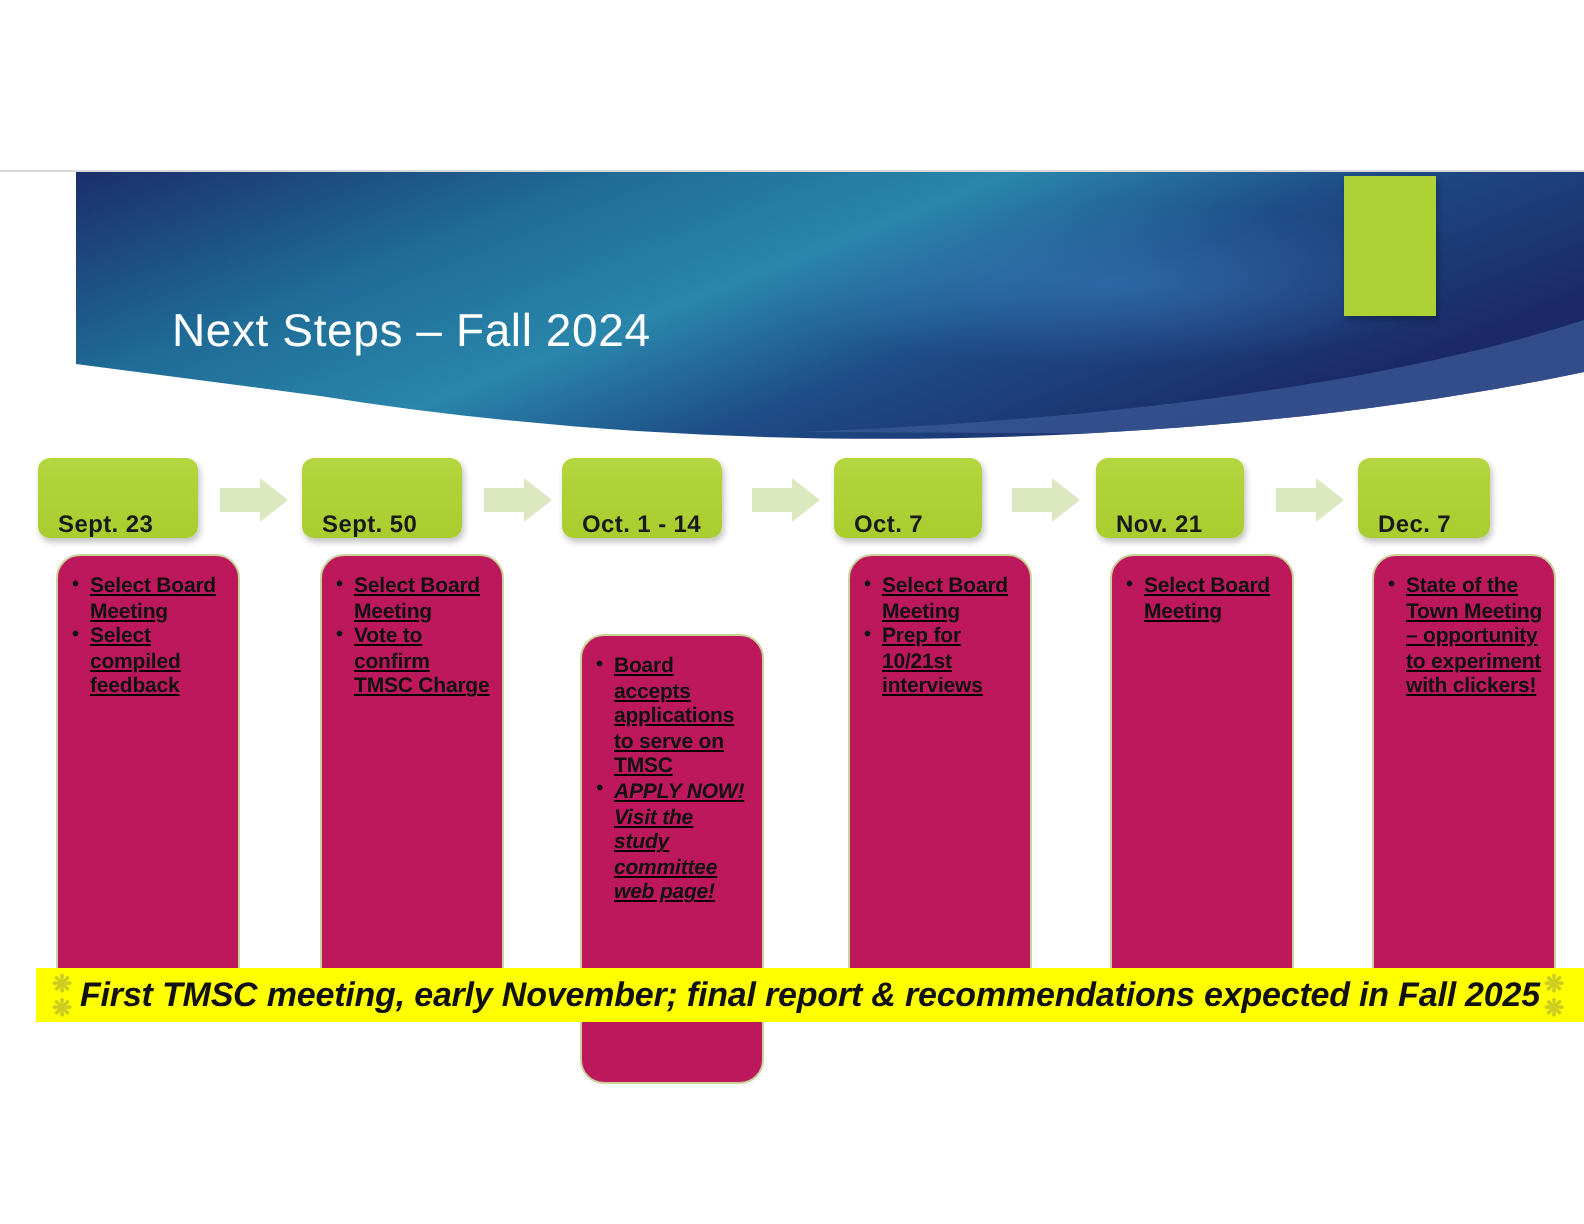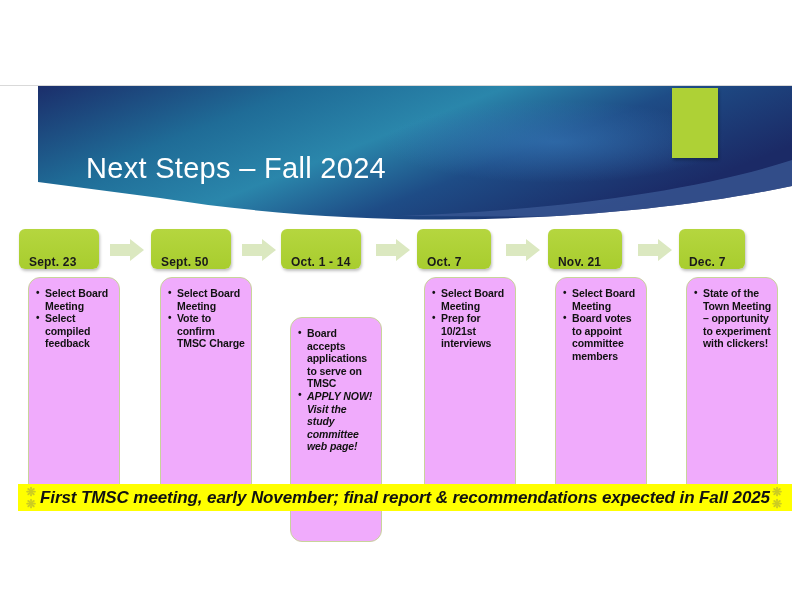--- a/index.html
+++ b/index.html
@@ -36,21 +36,21 @@
     width: 792px;
     height: 140px;
   }
   .banner-wrap svg { display: block; }
 
   .title {
     position: absolute;
     left: 86px;
     top: 152px;
     color: #ffffff;
-    font-size: 29px;
+    font-size: 23px;
     font-weight: 400;
     letter-spacing: 0.3px;
     white-space: nowrap;
     font-family: "Liberation Sans", sans-serif;
   }
 
   .green-tab {
     position: absolute;
     left: 672px;
     top: 88px;
@@ -85,23 +85,24 @@
     letter-spacing: 0.2px;
     white-space: nowrap;
   }
 
   .content-box {
     position: absolute;
     top: 48px;
     height: 225px;
     border: 1.4px solid #c8d49a;
     border-radius: 12px;
-    background: #f0abfc;
+    background: #be185d;
     box-sizing: border-box;
     padding: 9px 5px 5px 7px;
+    text-decoration: underline;
   }
   ul.bullets {
     margin: 0;
     padding: 0;
     list-style: none;
   }
   ul.bullets li {
     position: relative;
     padding-left: 9px;
     margin: 0 0 0 0;
@@ -263,21 +264,20 @@
           <path d="M0 5 L20 5 L20 0 L34 11 L20 22 L20 17 L0 17 Z" fill="#dbe8c0"></path>
         </svg>
       </div>
       <div class="col">
         <div class="date-box" style="left: 548px; width: 74px;">
           <span class="date-label">Nov. 21</span>
         </div>
         <div class="content-box" style="left: 555px; width: 92px;">
           <ul class="bullets">
             <li>Select Board Meeting</li>
-            <li>Board votes to appoint committee members</li>
           </ul>
         </div>
       </div>
       <div class="arrow" style="left: 638px;">
         <svg width="34" height="22" viewBox="0 0 34 22" xmlns="http://www.w3.org/2000/svg">
           <path d="M0 5 L20 5 L20 0 L34 11 L20 22 L20 17 L0 17 Z" fill="#dbe8c0"></path>
         </svg>
       </div>
       <div class="col">
         <div class="date-box" style="left: 679px; width: 66px;">

